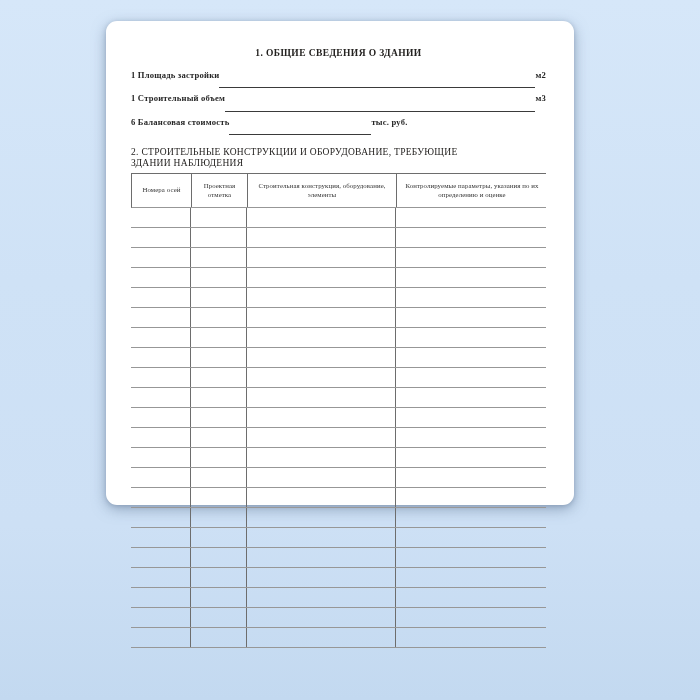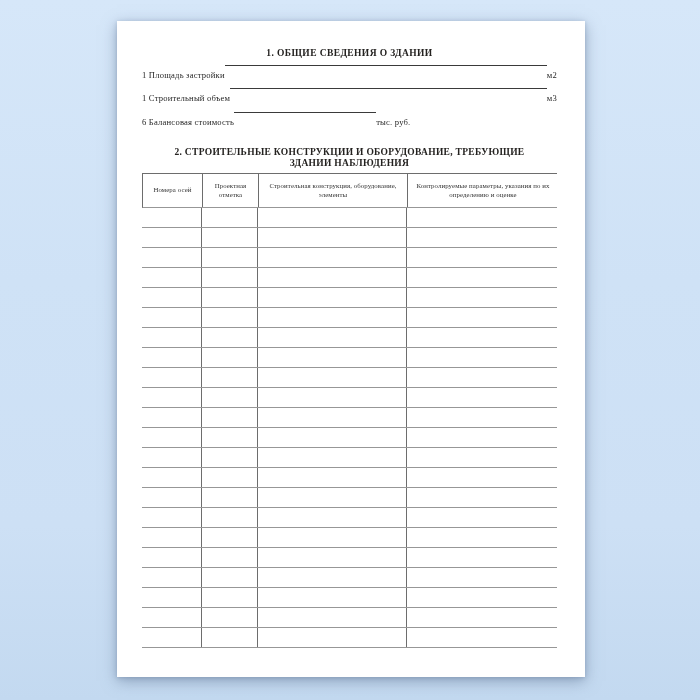--- a/index.html
+++ b/index.html
@@ -5,46 +5,48 @@
   * { margin:0; padding:0; box-sizing:border-box; }
   html,body { width:700px; height:700px; overflow:hidden; }
   body { font-family:"Liberation Serif", serif; color:#262626; }
 
   .bg {
     position:absolute; inset:0; width:700px; height:700px;
     background:linear-gradient(180deg,#d6e7f9 0%,#cfe2f6 40%,#cde0f5 75%,#c3d9f0 100%);
   }
 
   .page {
-    position:absolute; left:117px; top:21px; width:468px; height:656px;
+    position:absolute; left:106px; top:21px; width:468px; height:484px;
     background:#ffffff;
     box-shadow:0 4px 14px rgba(96,118,148,.55), 0 1px 4px rgba(96,118,148,.35);
+    border-radius:11px;
   }
 
   .content { position:absolute; left:25px; top:0; width:415px; }
 
   .h1 {
     padding-top:26px; text-align:center;
     font-weight:bold; font-size:9.5px; line-height:12px; letter-spacing:.4px;
     color:#242220;
   }
 
   .fields { margin-top:4.5px; }
   .field {
-    display:flex; align-items:flex-start;
+    display:flex; align-items:flex-end;
     line-height:23.5px; font-size:8.6px; white-space:nowrap;
     letter-spacing:.2px;
+    font-weight:bold;
   }
   .ffill { flex:1 1 auto; height:0; border-bottom:1px solid #3a3a3a; transform:translateY(1px); }
   .ffill.short { flex:0 0 142px; }
   .fspacer { flex:1 1 auto; }
 
   .h2 {
-    margin-top:13px; text-align:center;
-    font-weight:bold; font-size:9.5px; line-height:10.8px; letter-spacing:.3px;
+    margin-top:13px; 
+    font-weight:normal; font-size:9.5px; line-height:10.8px; letter-spacing:.3px;
     color:#242220;
   }
 
   .obs-table { margin-top:4.5px; width:415px; }
   .thead {
     display:grid; grid-template-columns:60px 56px 149px 150px;
     height:35px;
     border-top:1.5px solid #6d6d6d;
     border-left:1px solid #6d6d6d;
     border-bottom:1.4px solid #979797;

